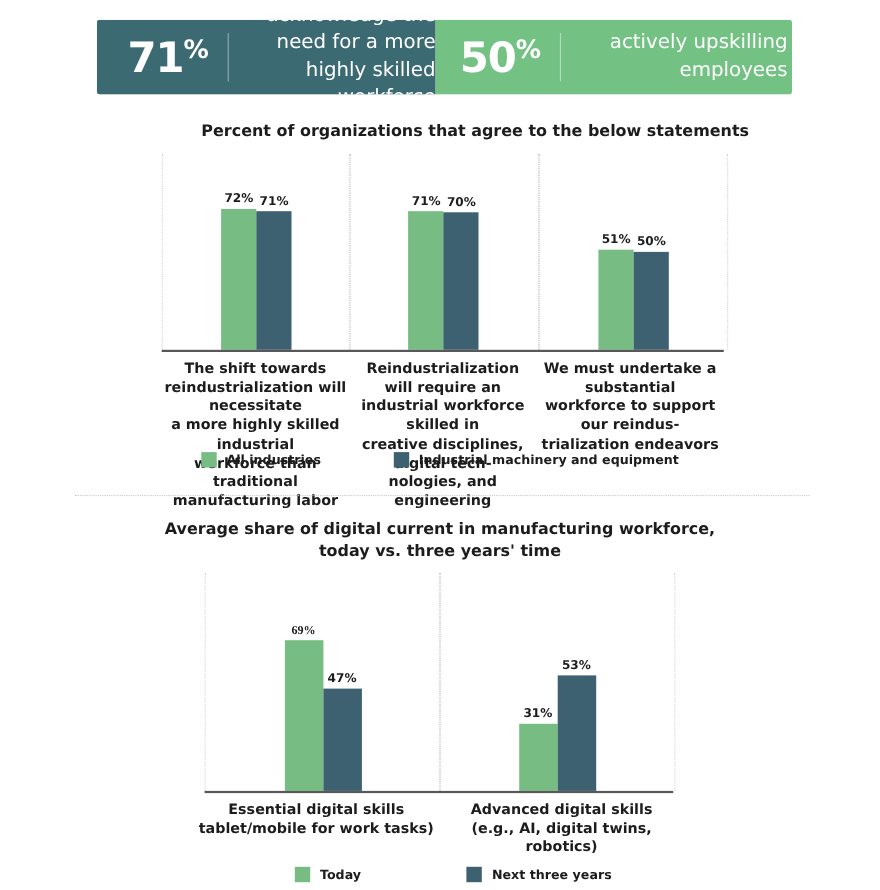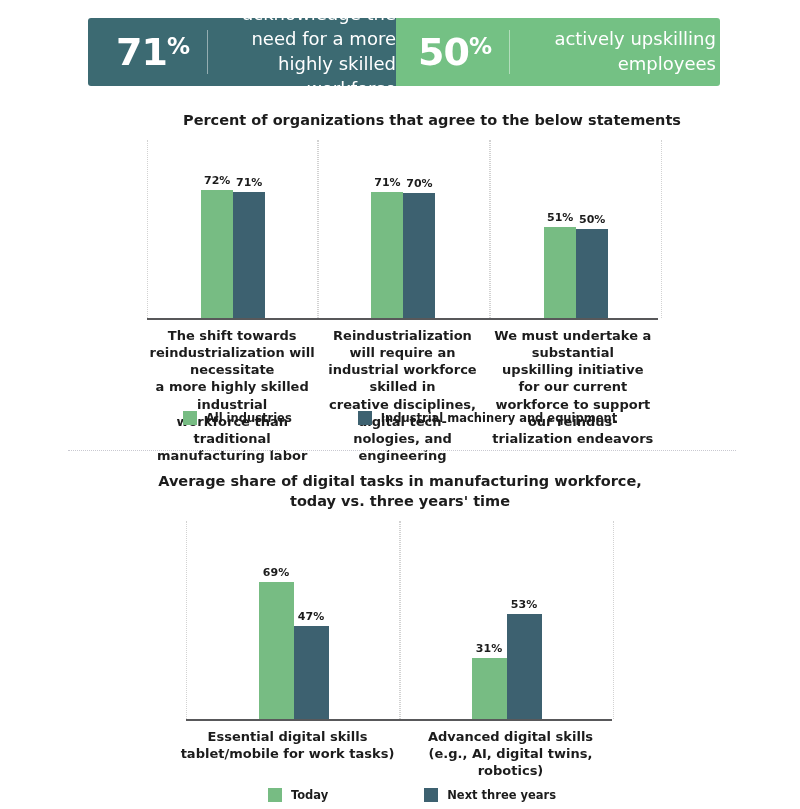--- a/index.html
+++ b/index.html
@@ -242,48 +242,47 @@
       <div>manufacturing labor</div>
     </div>
     <div class="cat-label" style="width: 170.333px;">
       <div>Reindustrialization will require an</div>
       <div>industrial workforce skilled in</div>
       <div>creative disciplines, digital tech-</div>
       <div>nologies, and engineering</div>
     </div>
     <div class="cat-label" style="width: 170.333px;">
       <div>We must undertake a substantial</div>
-      <div>upskilling initiative for our current</div>
       <div>workforce to support our reindus-</div>
       <div>trialization endeavors</div>
     </div>
   </div>
 <div class="legend" id="legend1" style="left:0; top:411px;">
     <div class="legend-item" style="margin-left: 0px;">
       <span class="legend-swatch" style="background: rgb(119, 188, 131);"></span>
       <span>All industries</span>
     </div>
     <div class="legend-item" style="margin-left: 66px;">
       <span class="legend-swatch" style="background: rgb(61, 97, 112);"></span>
       <span>Industrial machinery and equipment</span>
     </div>
   </div>
 
 <div class="section-divider"></div>
 
 <div class="chart-title" style="left:0; top:472px;">
-  <div>Average share of digital tasks in manufacturing workforce,</div>
+  <div>Average share of digital current in manufacturing workforce,</div>
   <div>today vs. three years' time</div>
 </div>
 
 <div class="plot" id="plot2" style="left:186px; top:521px; width:426px; height:198px;">
     <div class="panel" style="left: 0px; width: 213px;">
       <div class="bars">
         <div class="bar-wrap" style="width: 35px;">
-          <div class="bar-label" style="bottom: 139.62px;">69%</div>
+          <div class="bar-label" style="bottom: 139.62px; font-family: Liberation Serif, serif;">69%</div>
           <div class="bar" style="height: 136.62px; background: rgb(119, 188, 131);"></div>
         </div>
         <div class="bar-wrap" style="width: 35px;">
           <div class="bar-label" style="bottom: 96.06px;">47%</div>
           <div class="bar" style="height: 93.06px; background: rgb(61, 97, 112);"></div>
         </div>
       </div>
     </div>
     <div class="panel" style="left: 213px; width: 213px;">
       <div class="bars">

